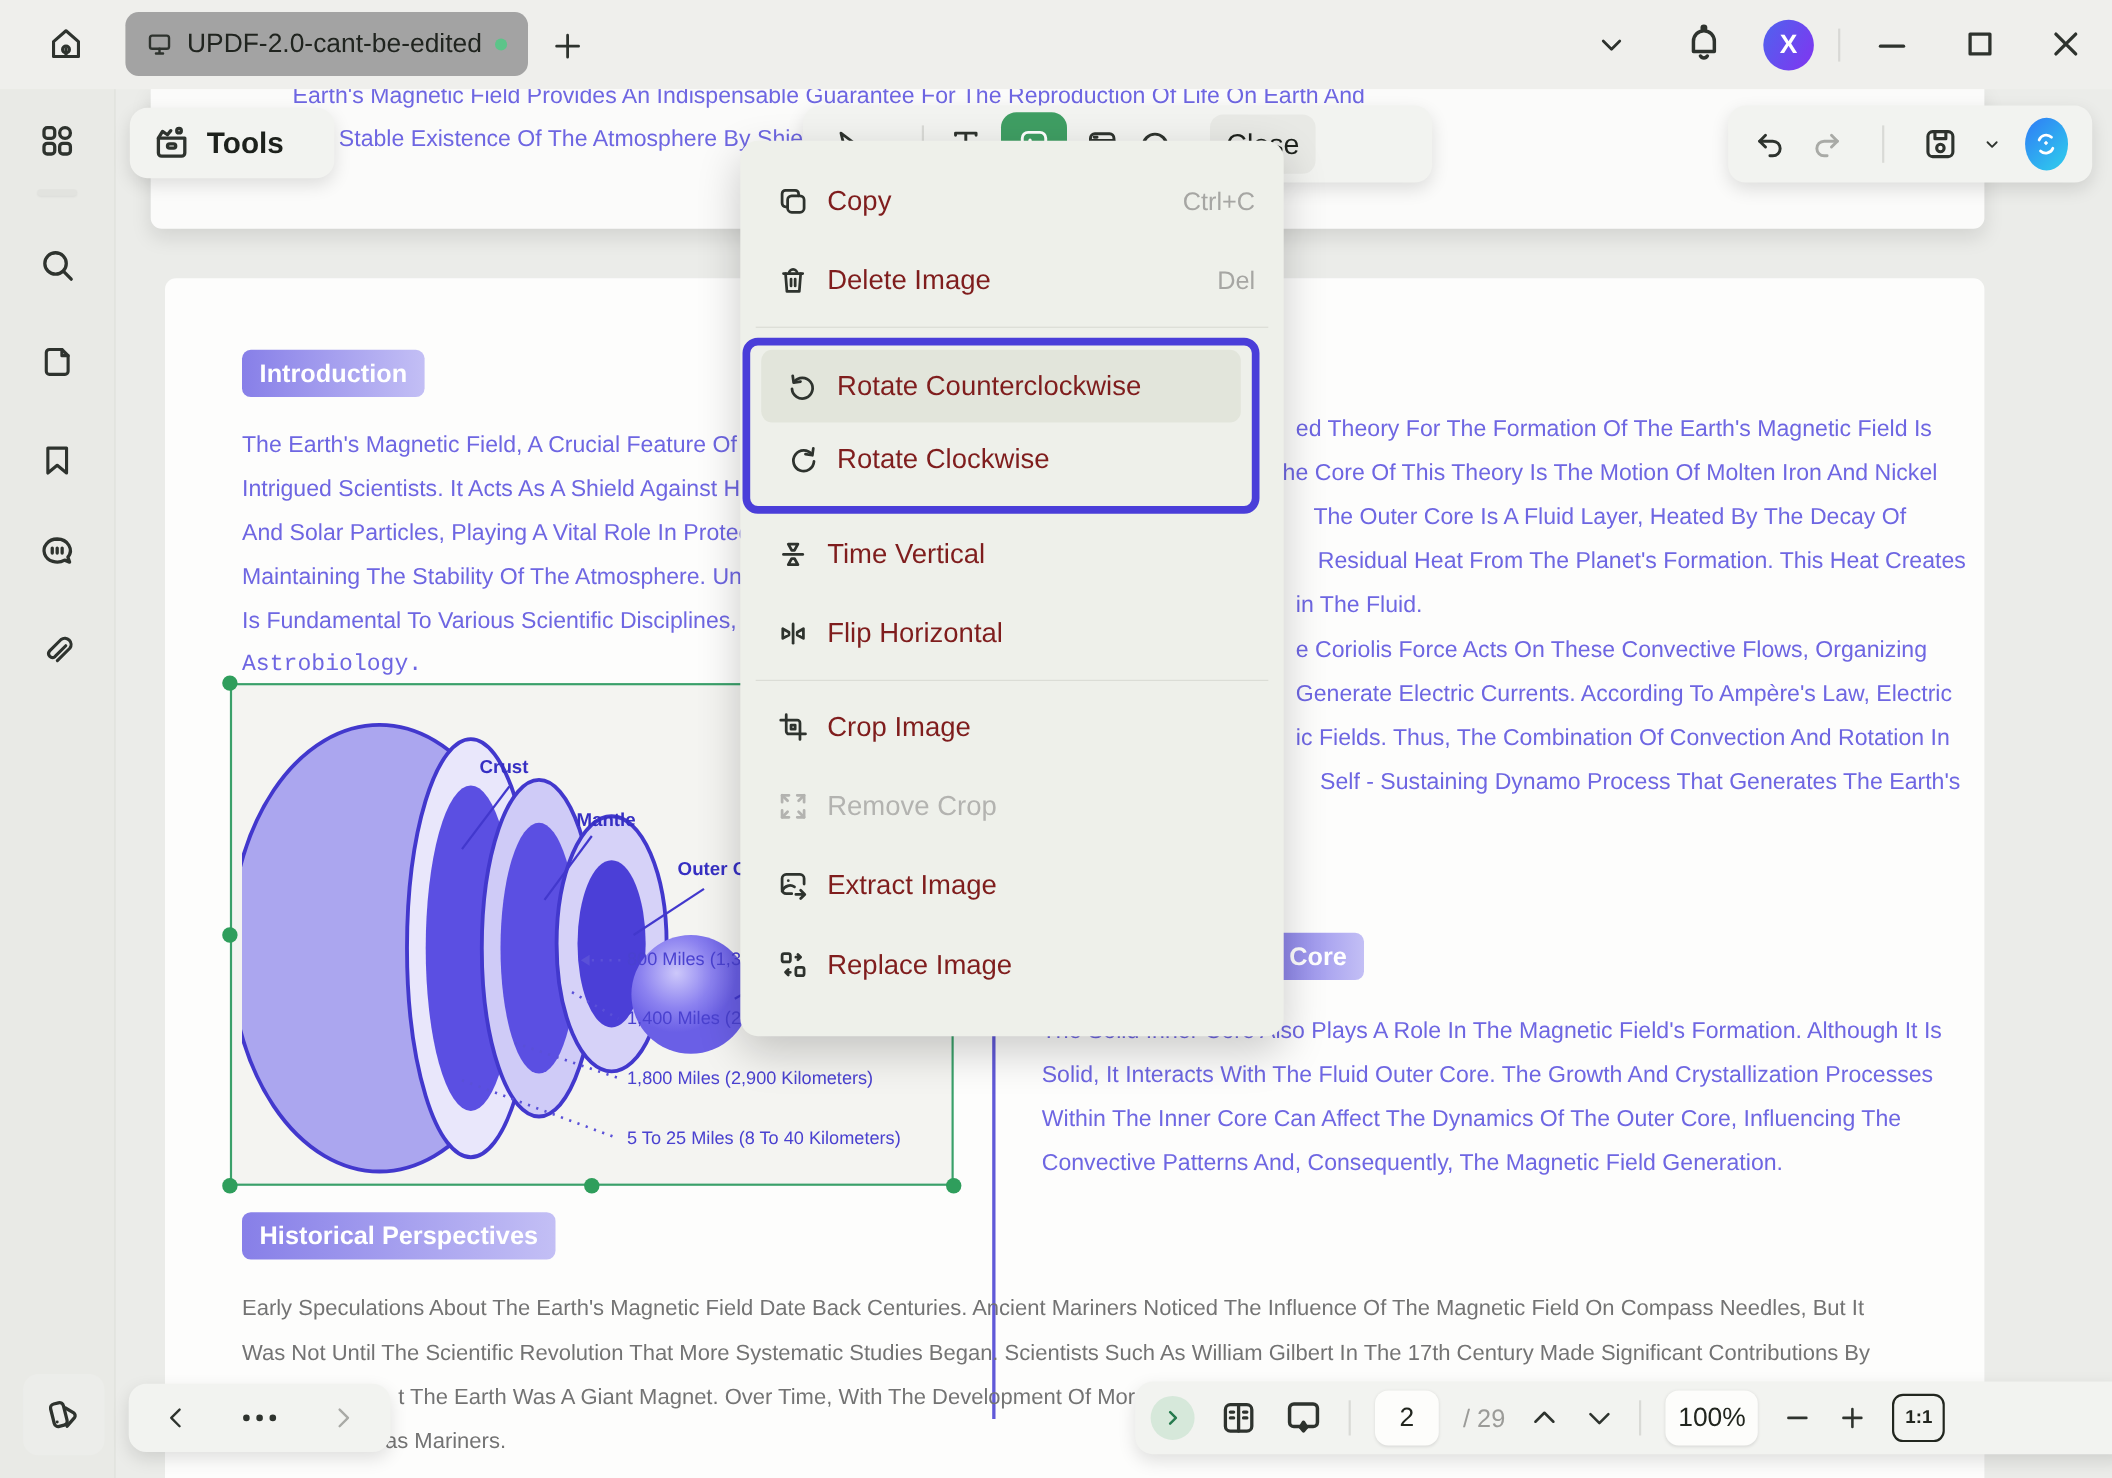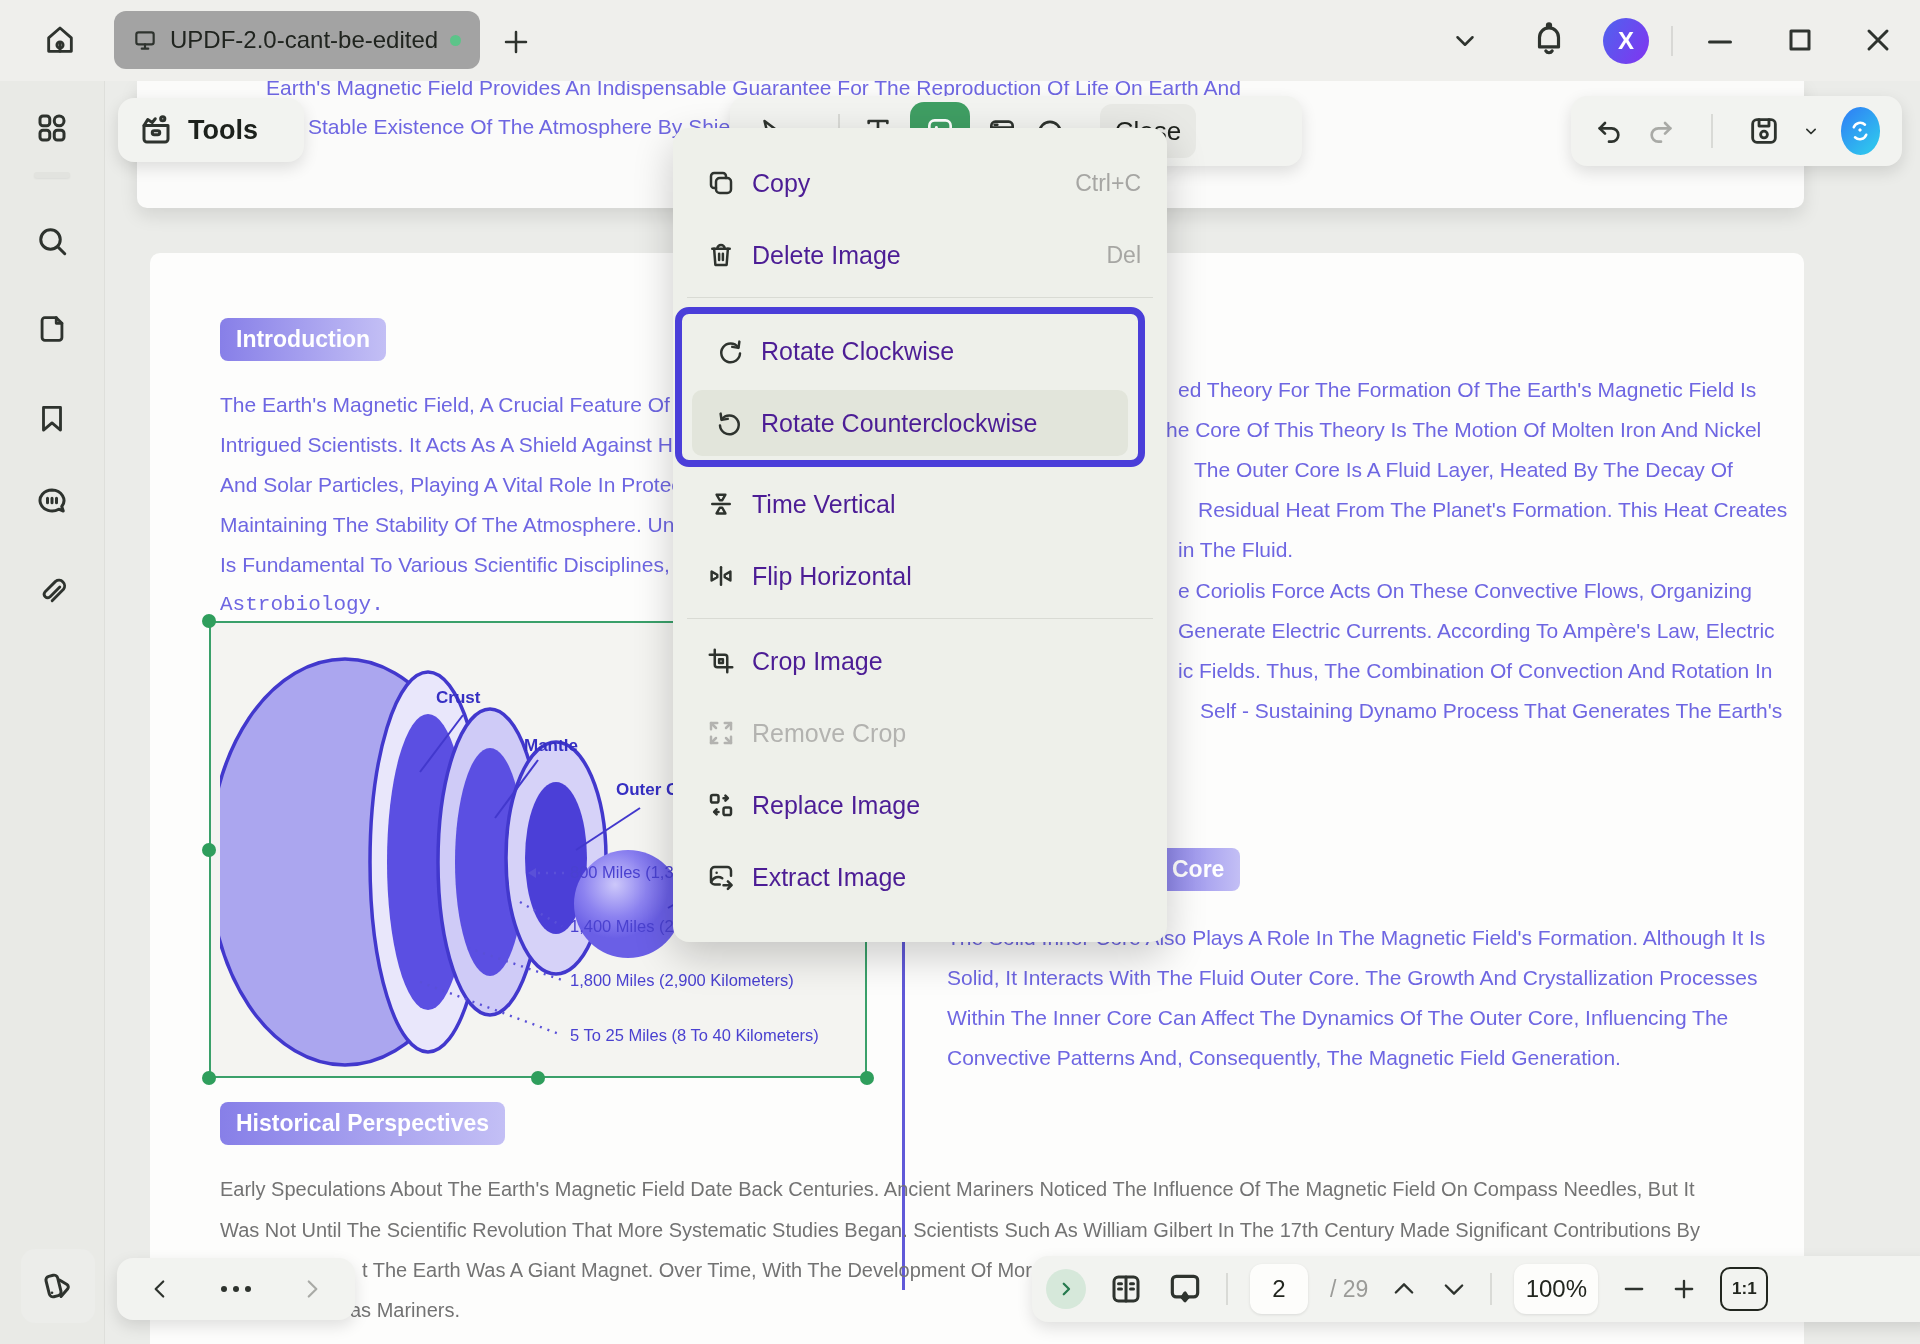--- a/index.html
+++ b/index.html
@@ -58,21 +58,21 @@
             display:flex;align-items:center;justify-content:center;font-size:26px;color:#1d211c;}
   .right-toolbar{left:1571px;top:96px;width:331px;height:70px;display:flex;align-items:center;gap:20px;padding:0 22px;box-sizing:border-box;}
   .ai-btn{width:48px;height:48px;border-radius:50%;background:linear-gradient(135deg,#2f7bf6,#2fc0ee 80%);
           display:flex;align-items:center;justify-content:center;}
 
   
   .ctx{left:673px;top:128px;width:494px;height:814px;background:#eef0ea;border-radius:16px;
        box-shadow:0 14px 40px rgba(0,0,0,.20);z-index:50;padding-top:22px;box-sizing:border-box;}
   .mi{height:66px;margin-bottom:6px;display:flex;align-items:center;padding-left:33px;padding-right:26px;}
   .mi .micon{width:30px;height:30px;margin-right:16px;flex:0 0 30px;}
-  .mi .mlabel{font-size:25px;color:#4c1d95;flex:1;white-space:nowrap;}
+  .mi .mlabel{font-size:25px;color:#7f1d1d;flex:1;white-space:nowrap;}
   .mi .mshort{font-size:23px;color:#a6a6a3;}
   .mi.disabled .mlabel{color:#b3b3b0;}
   .msep{height:1px;background:#d9dbd4;margin:9px 14px;}
   .bluebox{border:7px solid #4a3ed9;border-radius:14px;margin:9px 22px 4px 2px;padding:4px 0;}
   .bluebox .mi{margin-bottom:6px;}
   .mi.hovered{background:#e2e5db;border-radius:10px;margin:0 10px 0 10px;padding-left:23px;}
 
   
   .fan-tile{left:21px;top:1249px;width:74px;height:74px;background:#ecedea;border-radius:14px;
             display:flex;align-items:center;justify-content:center;z-index:40;}
@@ -379,34 +379,34 @@
     <svg class="ico micon" viewBox="0 0 24 24">
       <path d="M5 7 h14 M9 7 a3 3 0 0 1 6 0"></path>
         <path d="M6.5 7 l1 13 h9 l1 -13"></path>
         <path d="M10.5 11 v5 M13.5 11 v5"></path>
     </svg>
     <span class="mlabel">Delete Image</span>
     <span class="mshort">Del</span>
   </div>
   <div class="msep"></div>
   <div class="bluebox">
+    <div class="mi hovered">
+      <svg class="ico micon" viewBox="0 0 24 24">
+        <path d="M5.5 9 A7.5 7.5 0 1 1 4 14"></path>
+          <path d="M4.5 4.5 l0.7 5 l5 -0.8"></path>
+      </svg>
+      <span class="mlabel">Rotate Counterclockwise</span>
+    </div>
     <div class="mi">
       <svg class="ico micon" viewBox="0 0 24 24">
         <path d="M18.5 9 A7.5 7.5 0 1 0 20 14"></path>
           <path d="M19.5 4.5 l-0.7 5 l-5 -0.8"></path>
       </svg>
       <span class="mlabel">Rotate Clockwise</span>
     </div>
-    <div class="mi hovered">
-      <svg class="ico micon" viewBox="0 0 24 24">
-        <path d="M5.5 9 A7.5 7.5 0 1 1 4 14"></path>
-          <path d="M4.5 4.5 l0.7 5 l5 -0.8"></path>
-      </svg>
-      <span class="mlabel">Rotate Counterclockwise</span>
-    </div>
   </div>
   <div class="mi" style="margin-top:4px">
     <svg class="ico micon" viewBox="0 0 24 24">
       <path d="M5 12 h14"></path>
         <path d="M8.5 4.5 h7 l-2.5 4.5 h-2 z"></path>
         <path d="M8.5 19.5 h7 l-2.5 -4.5 h-2 z"></path>
     </svg>
     <span class="mlabel">Time Vertical</span>
   </div>
   <div class="mi">
@@ -428,35 +428,35 @@
   </div>
   <div class="mi disabled">
     <svg class="micon" viewBox="0 0 24 24" fill="none" stroke="#b3b3b0" stroke-width="2" stroke-linecap="round" stroke-linejoin="round">
       <path d="M9 4 H4 v5 M15 4 h5 v5 M9 20 H4 v-5 M15 20 h5 v-5"></path>
         <path d="M4 4 l4 4 M20 4 l-4 4 M4 20 l4 -4 M20 20 l-4 -4"></path>
     </svg>
     <span class="mlabel">Remove Crop</span>
   </div>
   <div class="mi">
     <svg class="ico micon" viewBox="0 0 24 24">
+      <path d="M20 11 V7 a3 3 0 0 0 -3 -3 H7 a3 3 0 0 0 -3 3 v8 a3 3 0 0 0 3 3 h4"></path>
+      <circle cx="8.5" cy="8.5" r="1" fill="#2e332e" stroke="none"></circle>
+        <path d="M4 16 c2 -4 6 -5 9 -3"></path>
+        <path d="M14 18.5 h6 M17.5 15.5 l3 3 l-3 3"></path>
+    </svg>
+    <span class="mlabel">Extract Image</span>
+  </div>
+  <div class="mi">
+    <svg class="ico micon" viewBox="0 0 24 24">
       <rect x="4" y="4" width="6" height="6" rx="1.5"></rect>
         <rect x="14" y="14" width="6" height="6" rx="1.5"></rect>
       <path d="M14 6.5 h3.5 l-2 -2 M17.5 6.5 l-2 2"></path>
         <path d="M10 17.5 H6.5 l2 -2 M6.5 17.5 l2 2"></path>
     </svg>
     <span class="mlabel">Replace Image</span>
-  </div>
-  <div class="mi">
-    <svg class="ico micon" viewBox="0 0 24 24">
-      <path d="M20 11 V7 a3 3 0 0 0 -3 -3 H7 a3 3 0 0 0 -3 3 v8 a3 3 0 0 0 3 3 h4"></path>
-      <circle cx="8.5" cy="8.5" r="1" fill="#2e332e" stroke="none"></circle>
-        <path d="M4 16 c2 -4 6 -5 9 -3"></path>
-        <path d="M14 18.5 h6 M17.5 15.5 l3 3 l-3 3"></path>
-    </svg>
-    <span class="mlabel">Extract Image</span>
   </div>
 </div>
 
 <div class="abs fan-tile">
   <svg class="ico" width="36" height="36" viewBox="0 0 24 24">
     <rect x="5" y="5" width="8" height="14" rx="2.5" transform="rotate(-14 9 12)"></rect>
     <path d="M13 8 l5 3 a2 2 0 0 1 0.5 2.8 L14 19"></path>
       <circle cx="8" cy="16.5" r="0.9" fill="#2e332e" stroke="none"></circle>
   </svg>
 </div>

